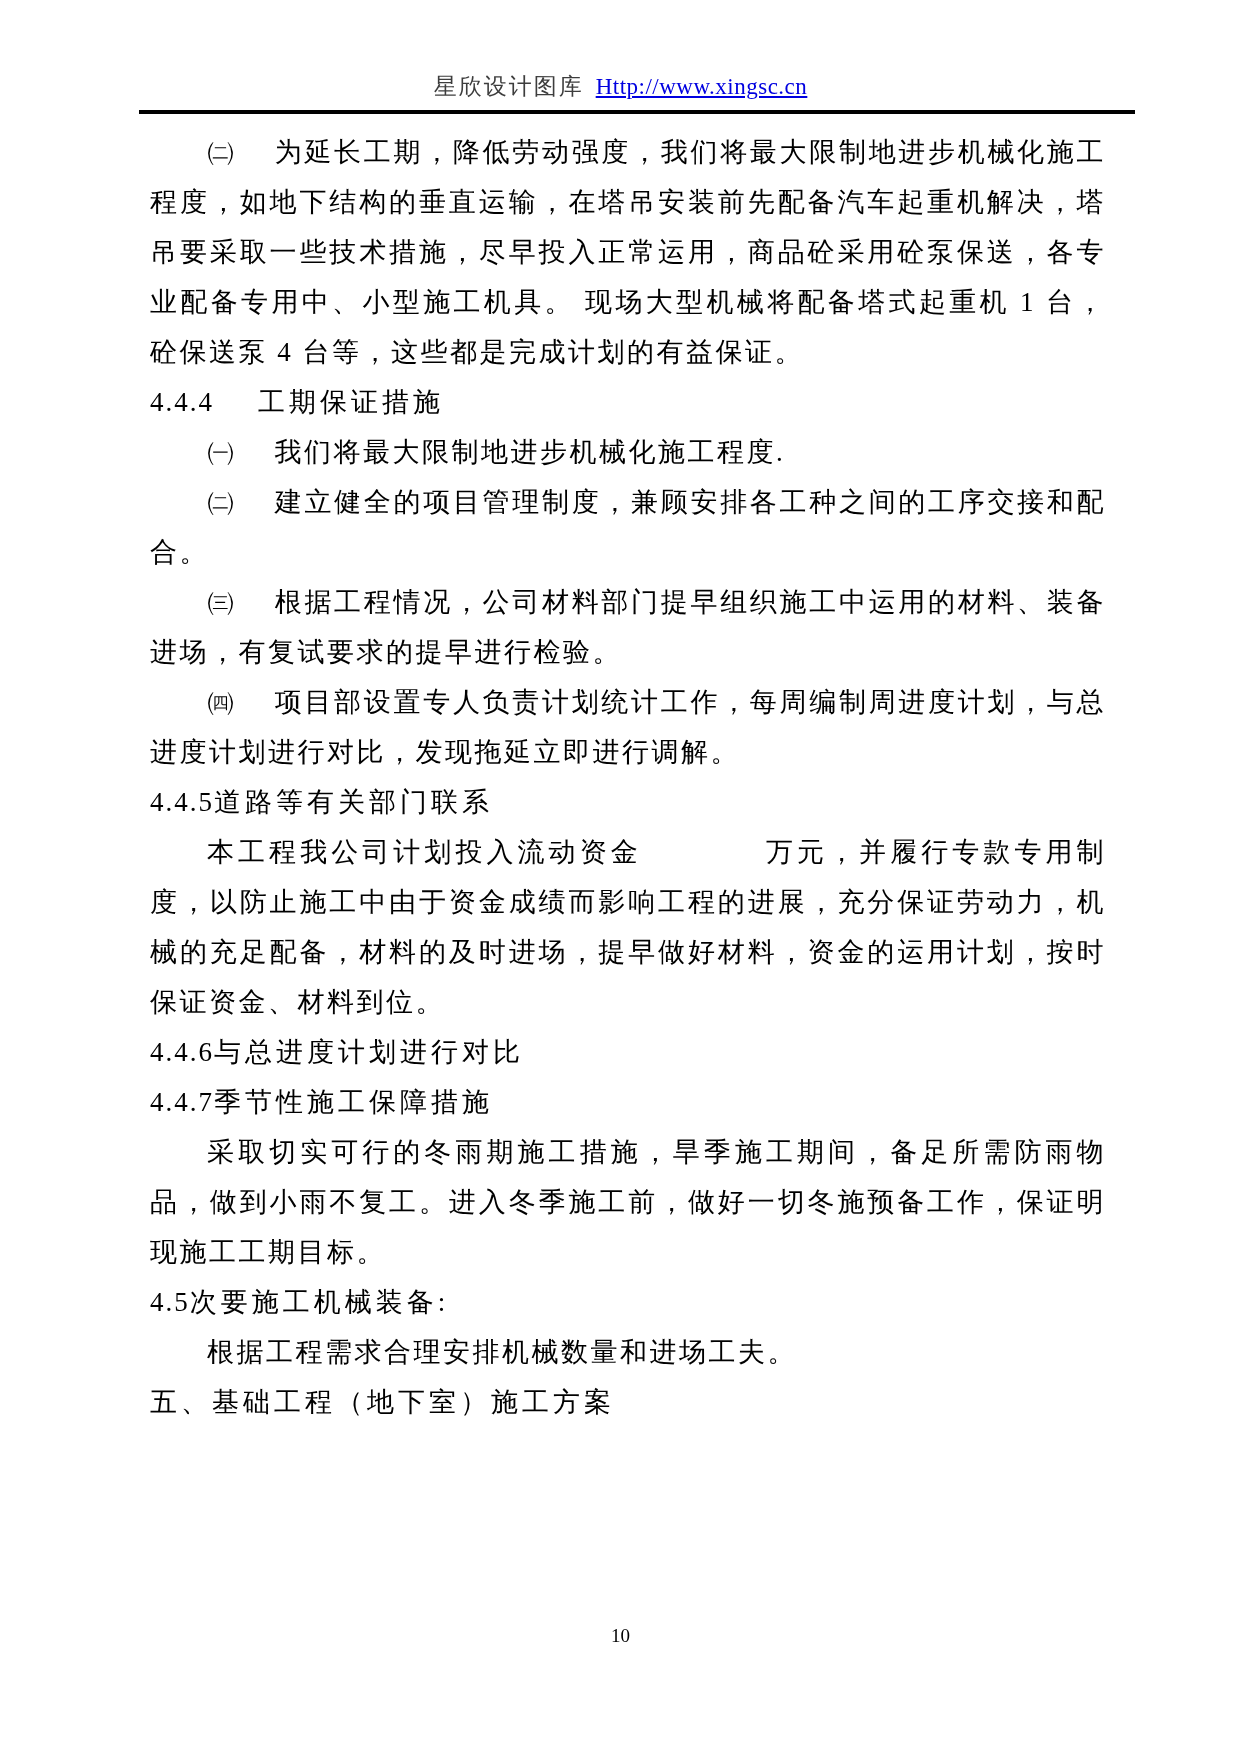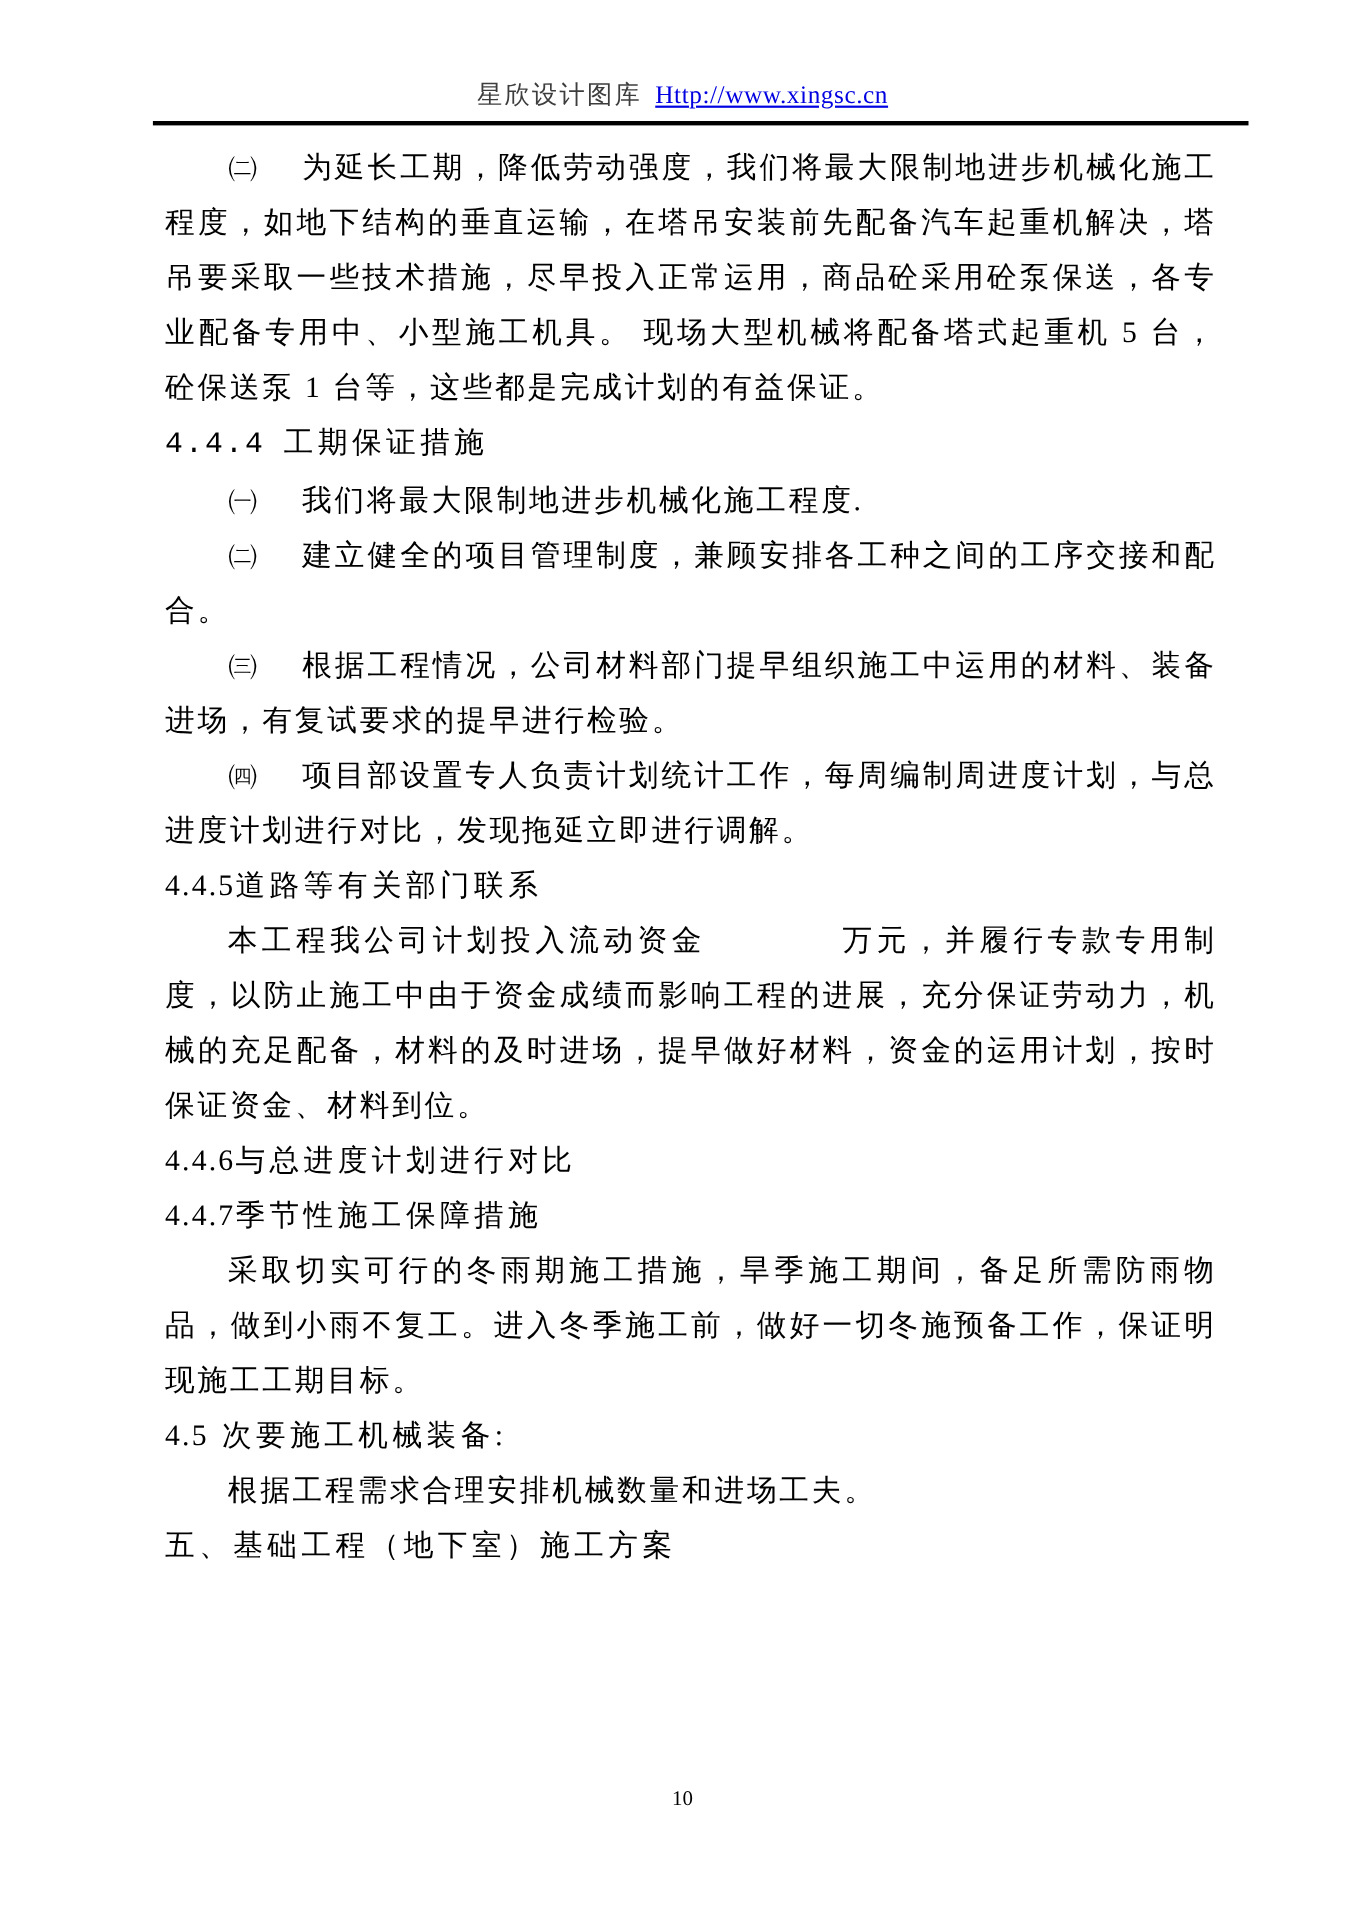--- a/index.html
+++ b/index.html
@@ -33,44 +33,44 @@
     text-align:justify;
     letter-spacing:2.5px;
     text-indent:57px;
   }
   .marker { margin-right:38px; }
   .h-sub {                      
     font-weight:bold; font-size:28px;
     margin-left:57px; letter-spacing:4px;
   }
   .h-sub .num { letter-spacing:2px; }
-  .h-sub .num.wide { margin-right:17px;font-family:Liberation Mono, monospace; }
+  .h-sub .num.wide { margin-right:44px; }
   .h-top {                      
     font-weight:bold; font-size:29px; letter-spacing:4px;
   }
-  .h-top .num { letter-spacing:2px; margin-right:12px; }
+  .h-top .num { letter-spacing:2px; }
   
   .footer {
     position:absolute; top:1622px; left:0; width:100%;
     text-align:center; font-size:19px; line-height:28px;
   }
 </style>
 </head>
 <body>
 
 <div class="page">
 
   <div class="header">
     <span class="site">星欣设计图库</span><a class="link">Http://www.xingsc.cn</a>
   </div>
   <div class="rule"></div>
 
   <div class="content">
 
-    <p class="para"><span class="marker">㈡</span><span>为延长工期，降低劳动强度，我们将最大限制地进步机械化施工程度，如地下结构的垂直运输，在塔吊安装前先配备汽车起重机解决，塔吊要采取一些技术措施，尽早投入正常运用，商品砼采用砼泵保送，各专业配备专用中、小型施工机具。 现场大型机械将配备塔式起重机 5 台，砼保送泵 1 台等，这些都是完成计划的有益保证。</span></p>
+    <p class="para"><span class="marker">㈡</span><span>为延长工期，降低劳动强度，我们将最大限制地进步机械化施工程度，如地下结构的垂直运输，在塔吊安装前先配备汽车起重机解决，塔吊要采取一些技术措施，尽早投入正常运用，商品砼采用砼泵保送，各专业配备专用中、小型施工机具。 现场大型机械将配备塔式起重机 1 台，砼保送泵 4 台等，这些都是完成计划的有益保证。</span></p>
 
     <h2 class="h-sub"><span class="num wide">4.4.4</span><span>工期保证措施</span></h2>
 
     <p class="para"><span class="marker">㈠</span><span>我们将最大限制地进步机械化施工程度.</span></p>
 
     <p class="para"><span class="marker">㈡</span><span>建立健全的项目管理制度，兼顾安排各工种之间的工序交接和配合。</span></p>
 
     <p class="para"><span class="marker">㈢</span><span>根据工程情况，公司材料部门提早组织施工中运用的材料、装备进场，有复试要求的提早进行检验。</span></p>
 
     <p class="para"><span class="marker">㈣</span><span>项目部设置专人负责计划统计工作，每周编制周进度计划，与总进度计划进行对比，发现拖延立即进行调解。</span></p>

